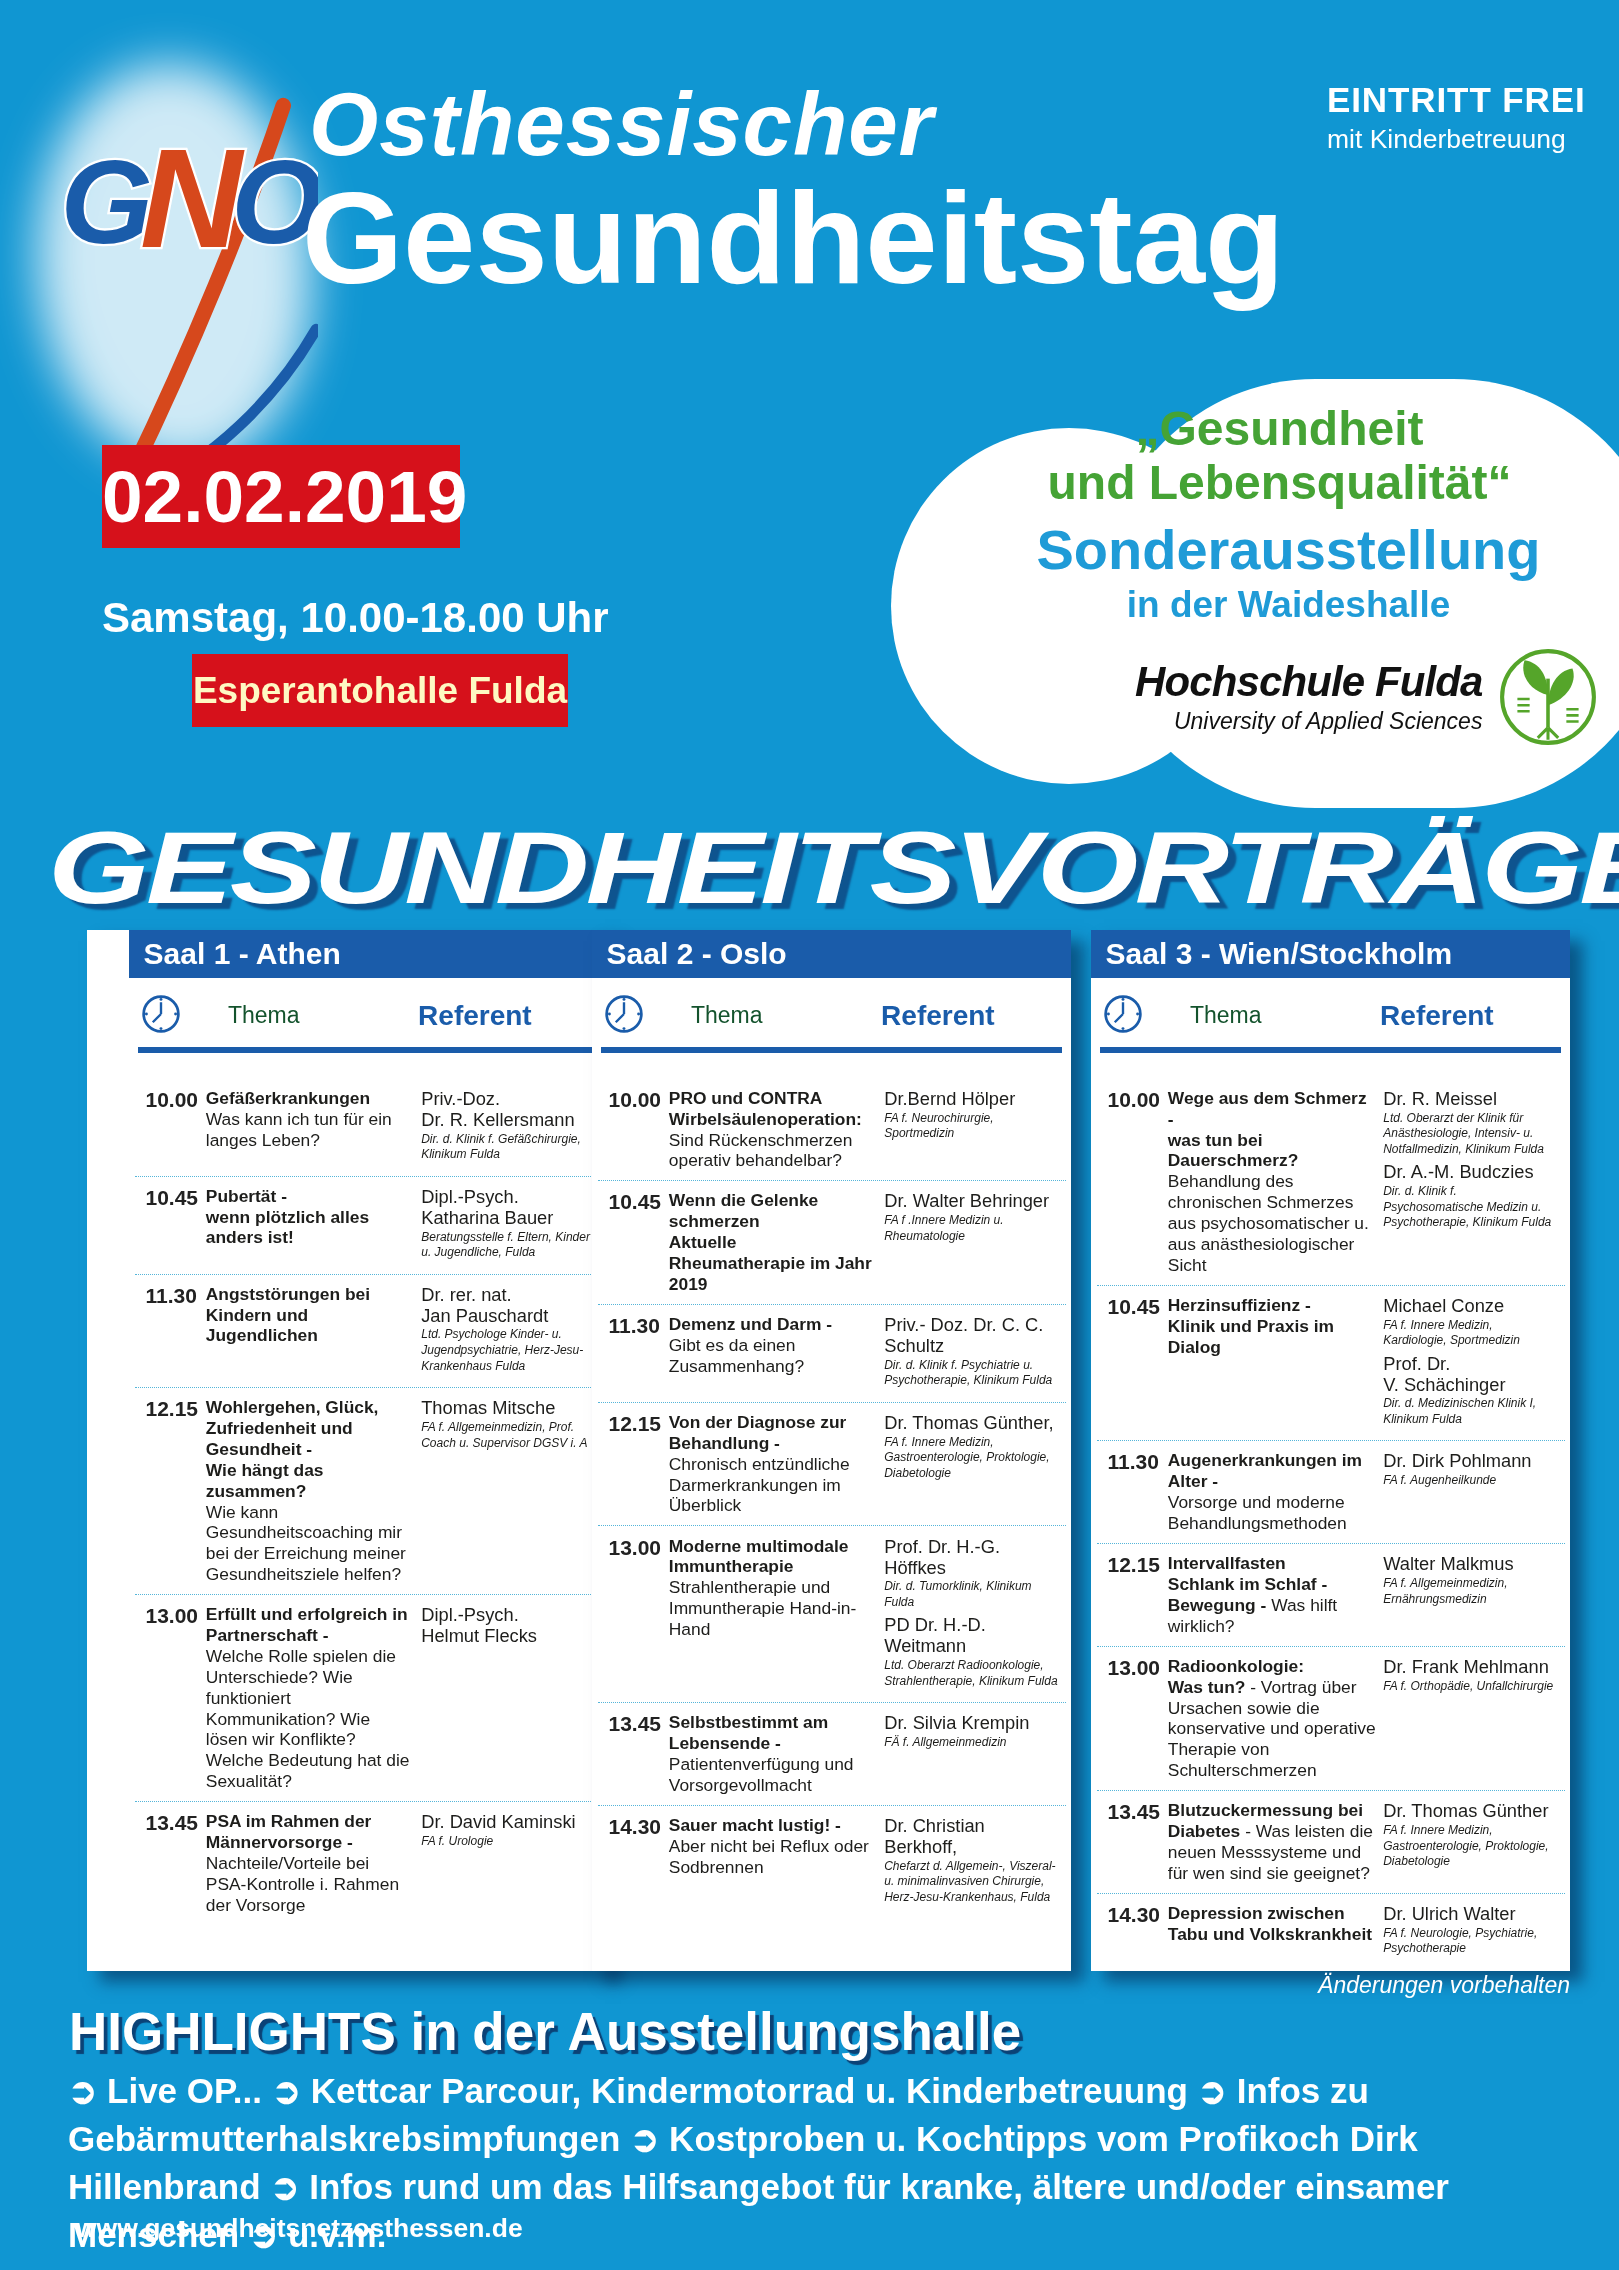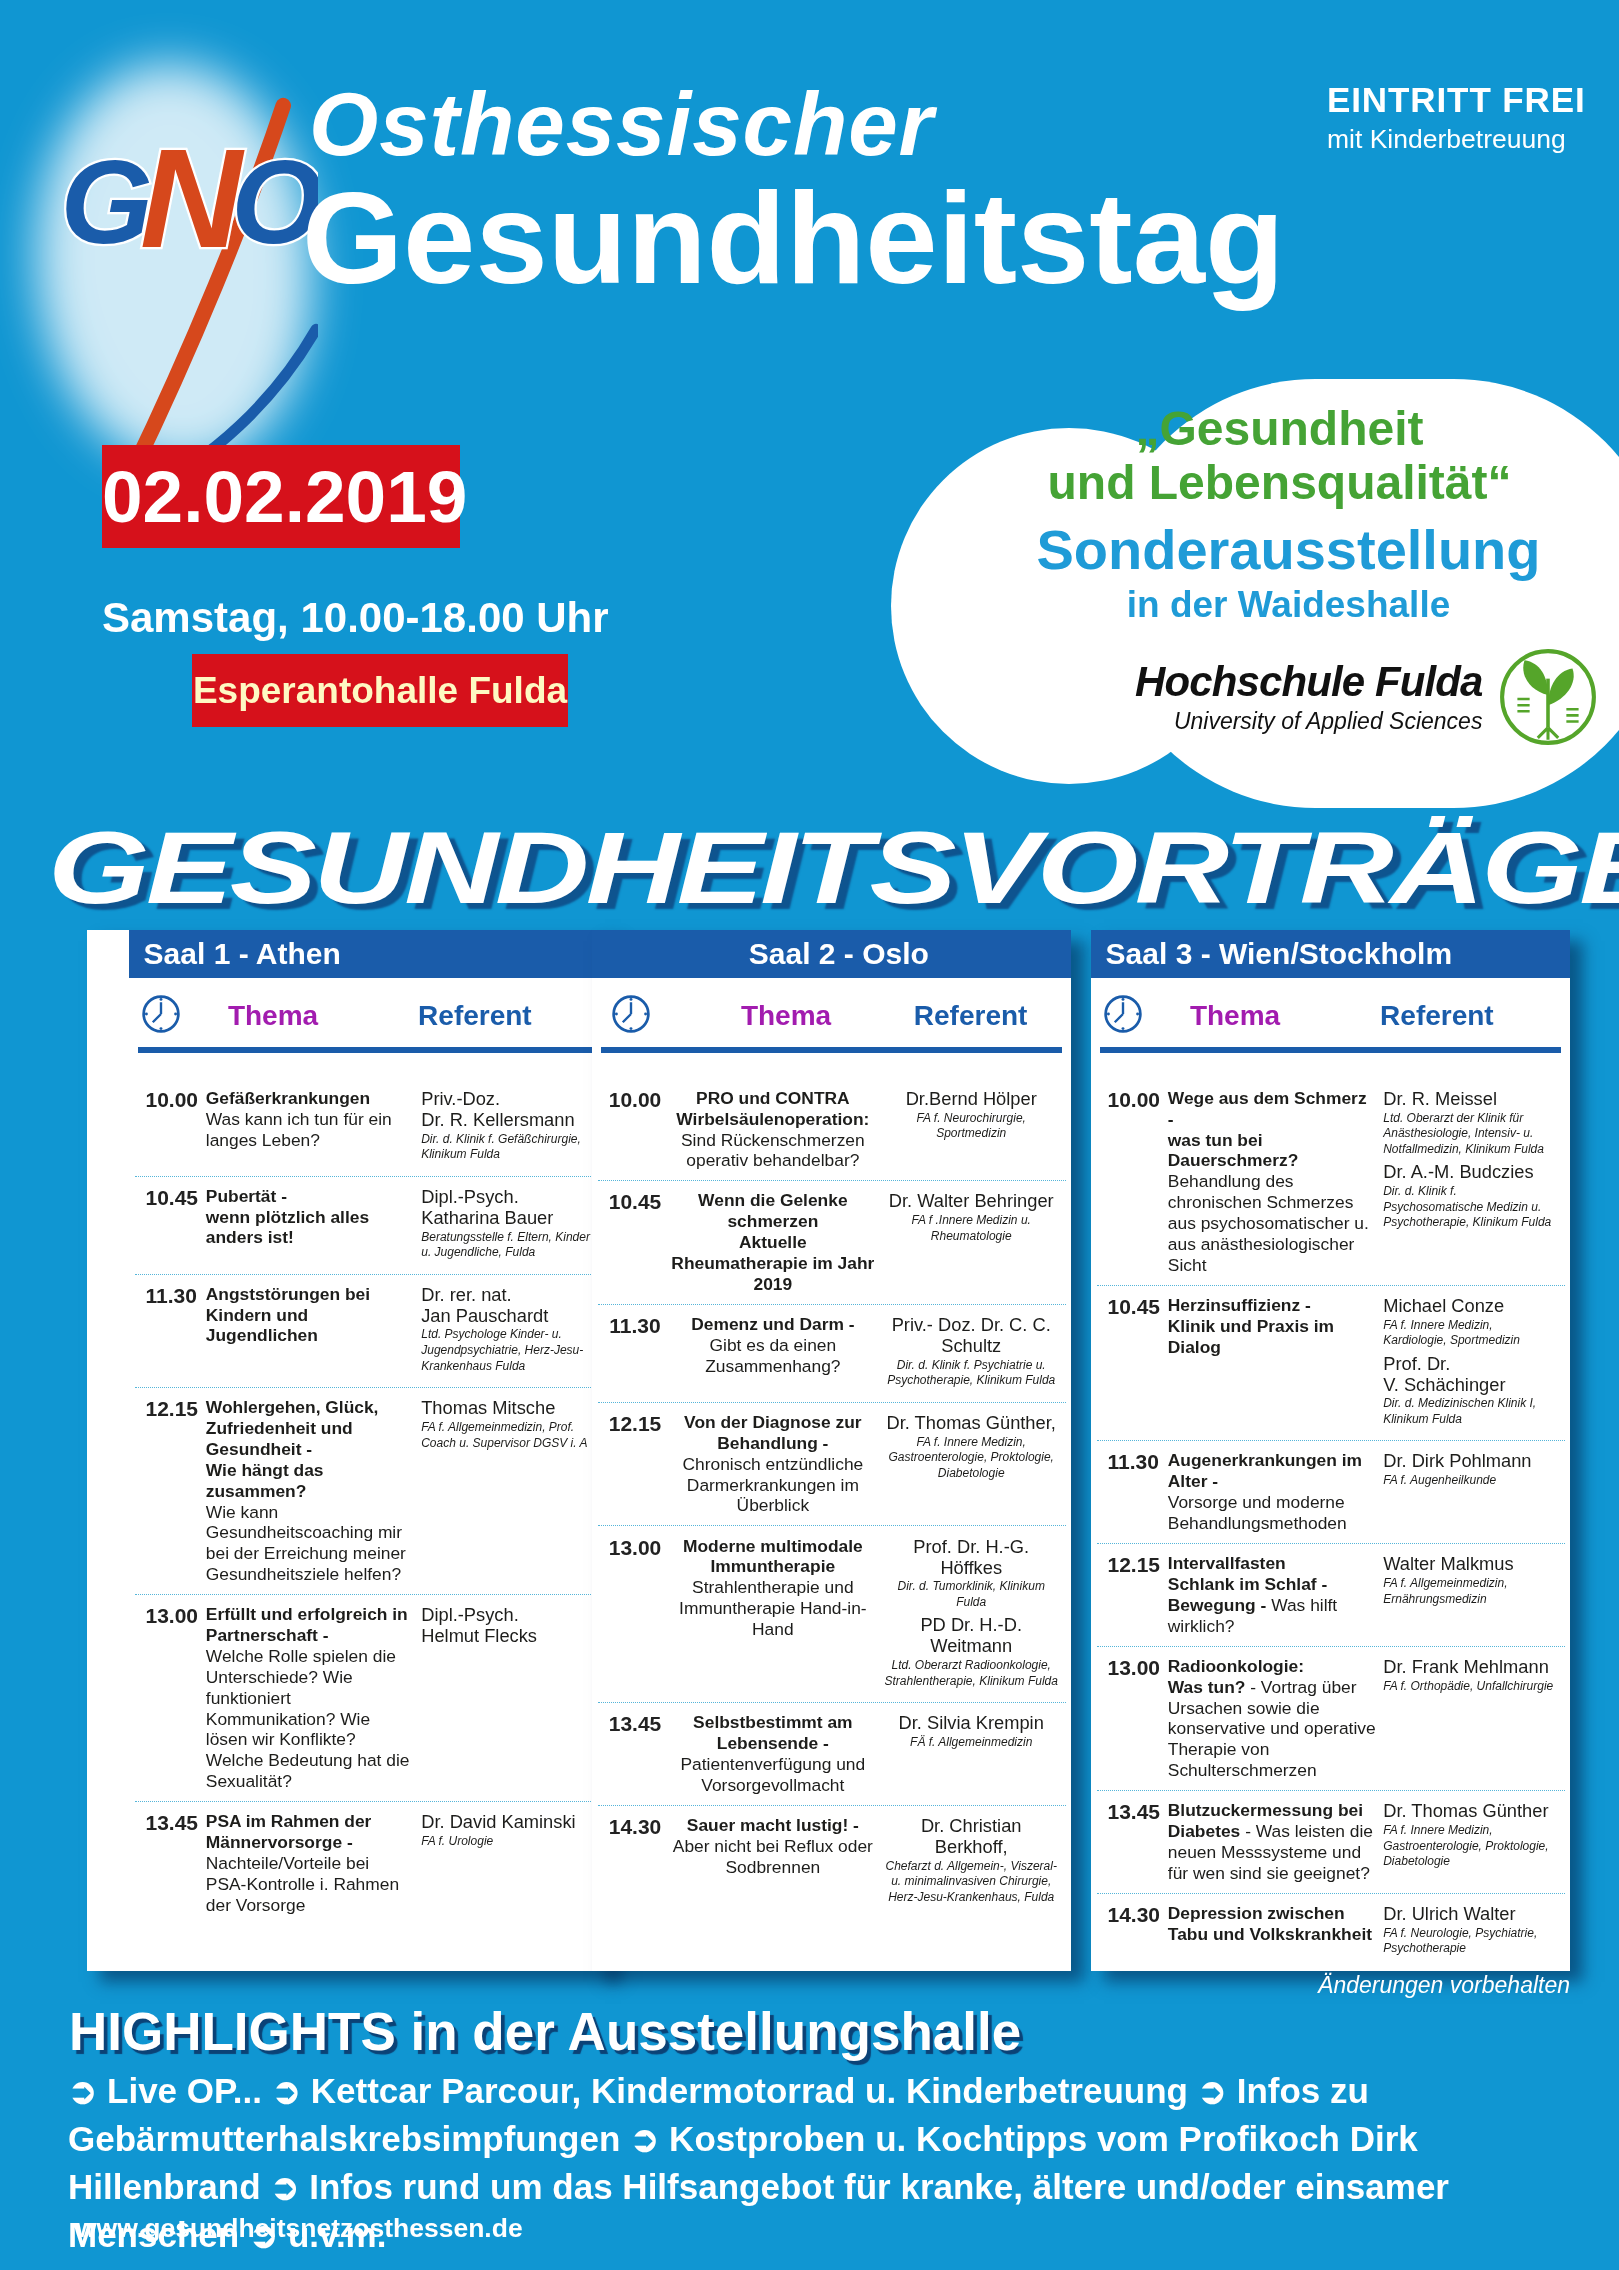--- a/index.html
+++ b/index.html
@@ -57,28 +57,28 @@
   
   .section-title{
     position:absolute; left:48px; top:810px;
     font-size:102px; font-weight:bold; font-style:italic; color:#ffffff;
     letter-spacing:-2.7px; transform:scaleX(1.28); transform-origin:left center;
     text-shadow:6.4px 6.4px 1.8px rgba(13,62,120,.75); white-space:nowrap;
   }
   
   .hall{position:absolute; top:930px; width:479px;
         box-shadow:12.8px 11px 14.6px rgba(4,34,74,.55); background:#fff;}
-  .hall1{left:87px;padding-left:42px;} .hall2{left:592px;text-align:center;} .hall3{left:1091px;}
+  .hall1{left:87px;padding-left:42px;} .hall2{left:592px;} .hall3{left:1091px;}
   .hall-bar{height:48px; background:#1a5caa; color:#fff; font-size:30px; font-weight:bold;
             line-height:48px; padding-left:14.6px; border-bottom:4.6px solid #fff;}
   .hall-body{height:989px; overflow:hidden; background:#fff;}
   .head-row{display:flex; align-items:center; margin:0 9.1px; padding:11px 1.8px 9.1px 1.8px;
             border-bottom:6.4px solid #1a5caa;}
   .h-time{width:57px; flex:none;}
-  .h-thema{flex:1; padding-left:31px; color:#a21caf; font-weight:bold; font-size:28px;}
+  .h-thema{flex:1; padding-left:31px; color:#14532d; font-weight:normal; font-size:23px;}
   .h-ref{width:179px; flex:none; color:#1a5caa; font-weight:bold; font-size:28px;}
   .talk-list{padding-top:25.6px;}
   .talk{display:flex; gap:7.3px; padding:9.1px 7.3px 9.1px 11px; margin:0 5.5px;
         border-bottom:1.8px dotted #55b5d9;}
   .talk:last-child{border-bottom:none;}
   .t-time{width:53px; flex:none; font-size:21px; font-weight:bold; color:#222;}
   .t-thema{flex:1; font-size:17.4px; line-height:1.2; white-space:pre-line;}
   .t-title{font-weight:bold;}
   .t-ref{width:174px; flex:none;}
   .r-name{font-size:18.3px; line-height:1.15; white-space:pre-line; margin-bottom:1.8px;}

